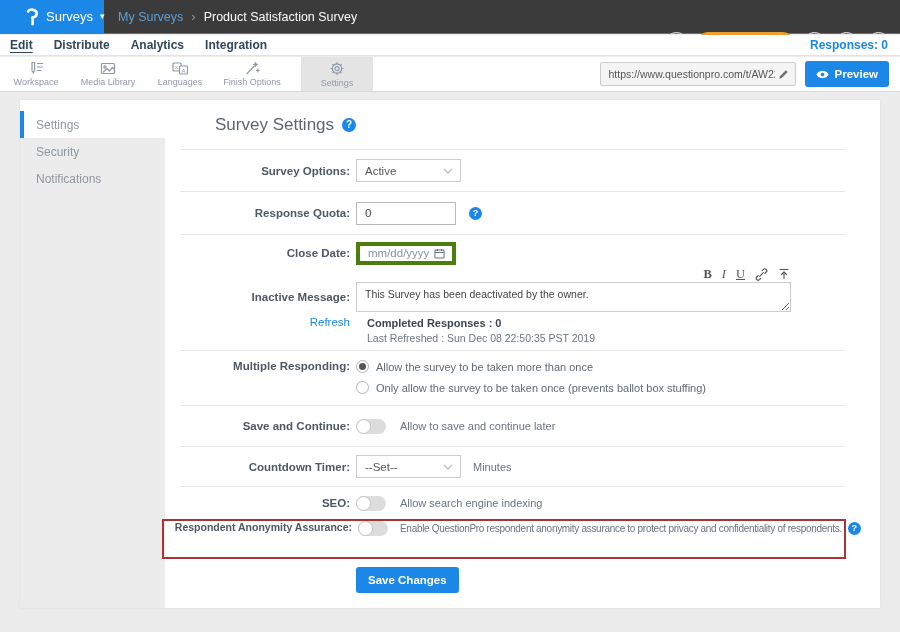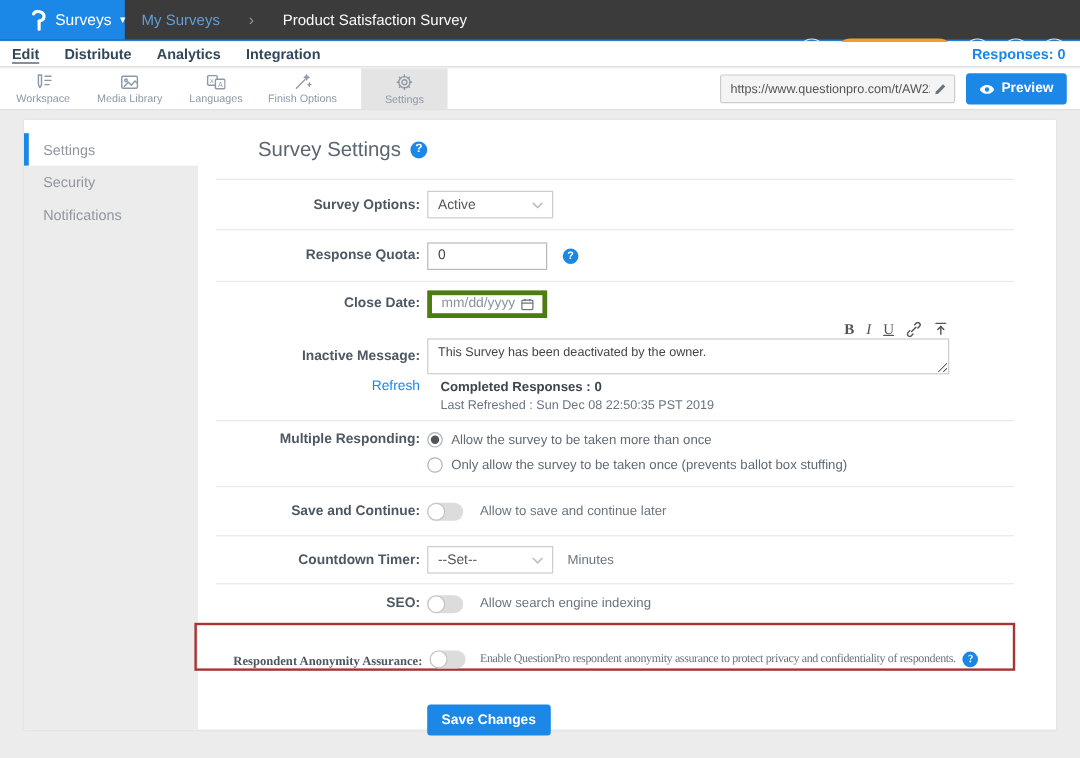--- a/index.html
+++ b/index.html
@@ -6,21 +6,21 @@
   #app{position:relative;width:900px;height:632px;overflow:hidden;
        font-family:"Liberation Sans",sans-serif;background:#ececec;}
 
   
   .topbar{position:absolute;top:0;left:0;right:0;height:34px;background:#3b3b3b;
           display:flex;align-items:stretch;border-bottom:1px solid #1b87e6;box-sizing:border-box;}
   .logo-area{width:104px;background:#1b87e6;color:#fff;display:flex;align-items:center;
              gap:7px;padding-left:26px;box-sizing:border-box;cursor:pointer;}
   .product{font-size:13px;}
   .caret{font-size:9px;line-height:1;}
-  .crumbs{display:flex;align-items:center;gap:24px;margin-left:14px;font-size:12.5px;}
+  .crumbs{display:flex;align-items:center;gap:8px;margin-left:14px;font-size:12.5px;}
   .crumb-parent{color:#5f9fd6;cursor:pointer;}
   .crumb-sep{color:#9a9a9a;font-size:13px;}
   .crumb-current{color:#fbfbfb;}
   .hdr-right{margin-left:auto;display:flex;align-items:center;gap:9px;padding-right:10px;margin-top:43px;}
   .circle-btn{width:23px;height:23px;border:1.5px solid #eaeaea;border-radius:50%;
               display:flex;align-items:center;justify-content:center;box-sizing:border-box;
               cursor:pointer;color:#fff;font-size:12px;font-weight:bold;flex:none;}
   .upgrade{height:23px;border-radius:12px;background:#f09e2d;color:#fff;font-size:11px;
            font-weight:bold;display:flex;align-items:center;padding:0 13px;cursor:pointer;}
 
@@ -102,26 +102,26 @@
   .radio.checked::after{content:"";width:7px;height:7px;border-radius:50%;background:#555;}
   .opt{display:flex;align-items:center;gap:7px;font-size:11px;color:#5f6a74;}
   .opt + .opt{margin-top:8px;}
 
   .toggle{width:30px;height:15px;border-radius:8px;background:#dcdcdc;position:relative;
           flex:none;cursor:pointer;}
   .toggle::after{content:"";position:absolute;left:0;top:0;width:15px;height:15px;background:#fff;
                  border:1px solid #c4c4c4;border-radius:50%;box-sizing:border-box;}
   .desc{margin-left:14px;font-size:11px;color:#6a747e;white-space:nowrap;}
 
-  .anon-box{margin:0 34px 0 -3px;border:2px solid #a93434;height:36px;display:flex;align-items:flex-end;font-family:Liberation Serif, serif;}
+  .anon-box{margin:0 34px 0 -3px;border:2px solid #a93434;height:36px;display:flex;align-items:flex-start;}
   .anon-box .lbl{width:188px;font-size:10.5px;white-space:nowrap;}
   .anon-desc{margin-left:12px;font-size:10px;letter-spacing:-0.3px;color:#6a747e;white-space:nowrap;}
   .anon-box .help{margin-left:6px;}
 
-  .savebtn-row{margin-top:28px;padding-left:191px;}
+  .savebtn-row{margin-top:8px;padding-left:191px;}
   .save-btn{background:#1b87e6;color:#fff;border:none;border-radius:3px;font-size:11.5px;
             font-weight:bold;padding:7px 12px;cursor:pointer;font-family:inherit;}
 </style>
 </head>
 <body>
 
 <div id="app">
 
   <div class="topbar">
     <div class="logo-area">

